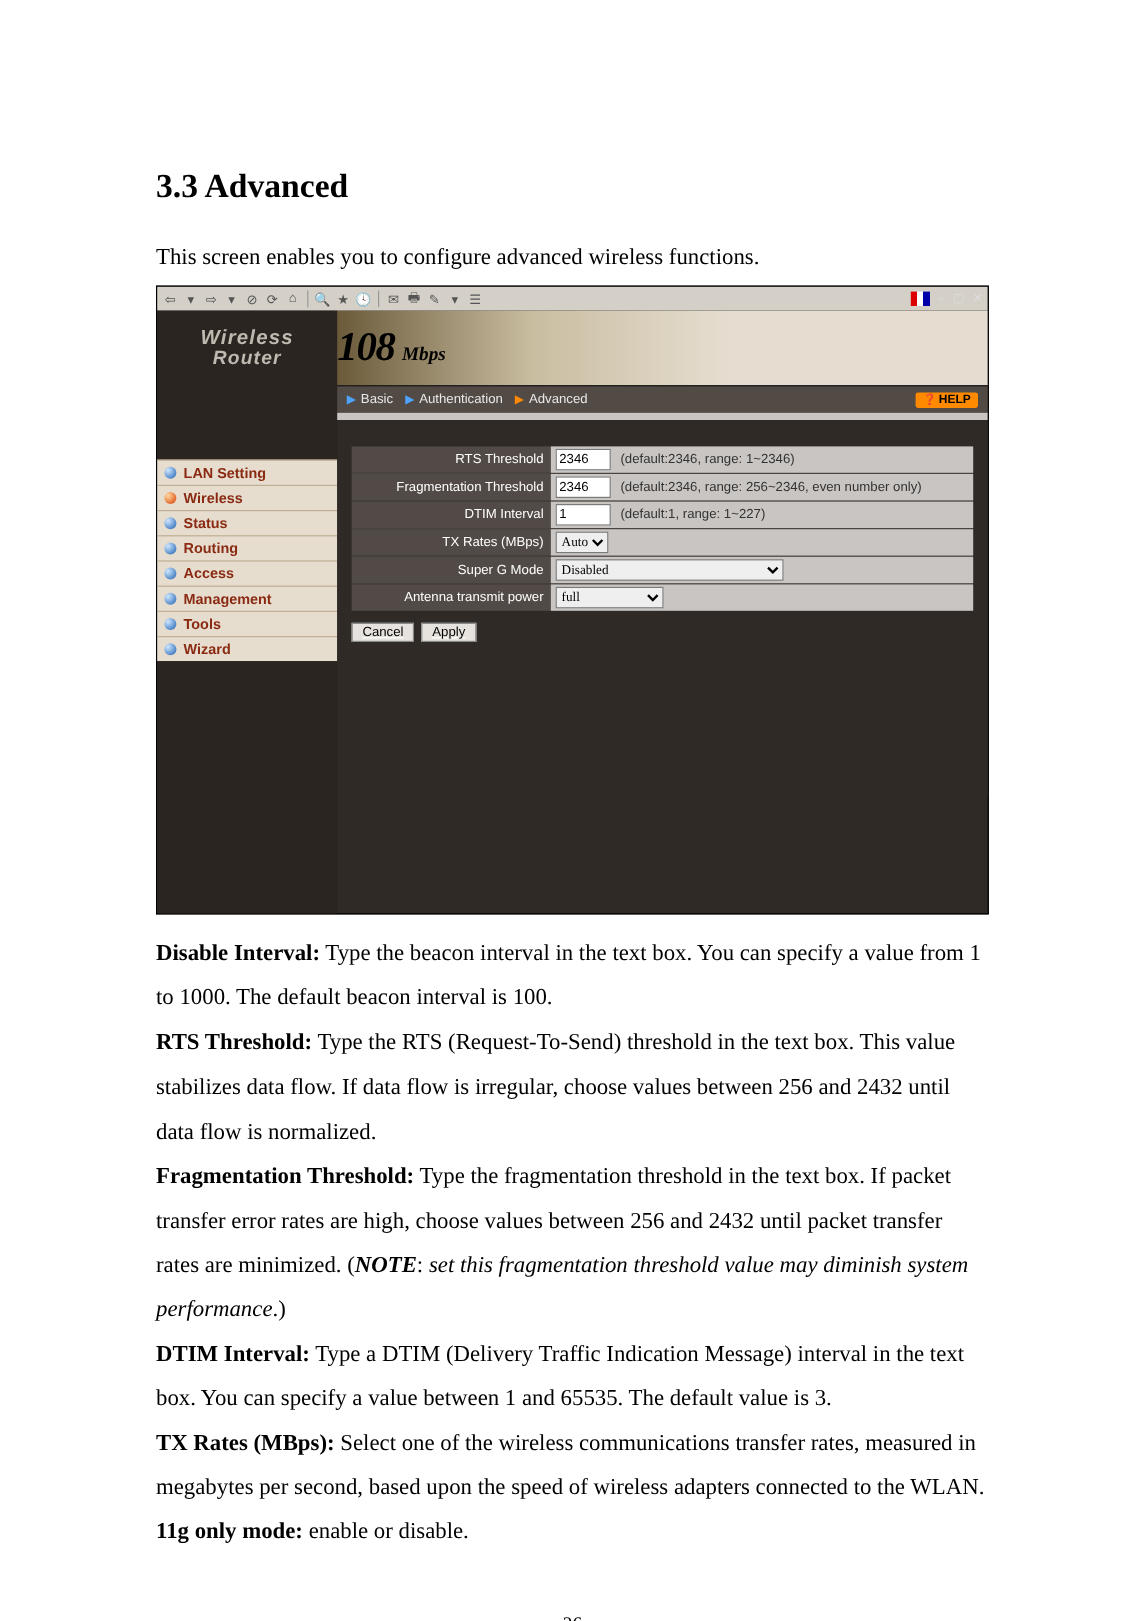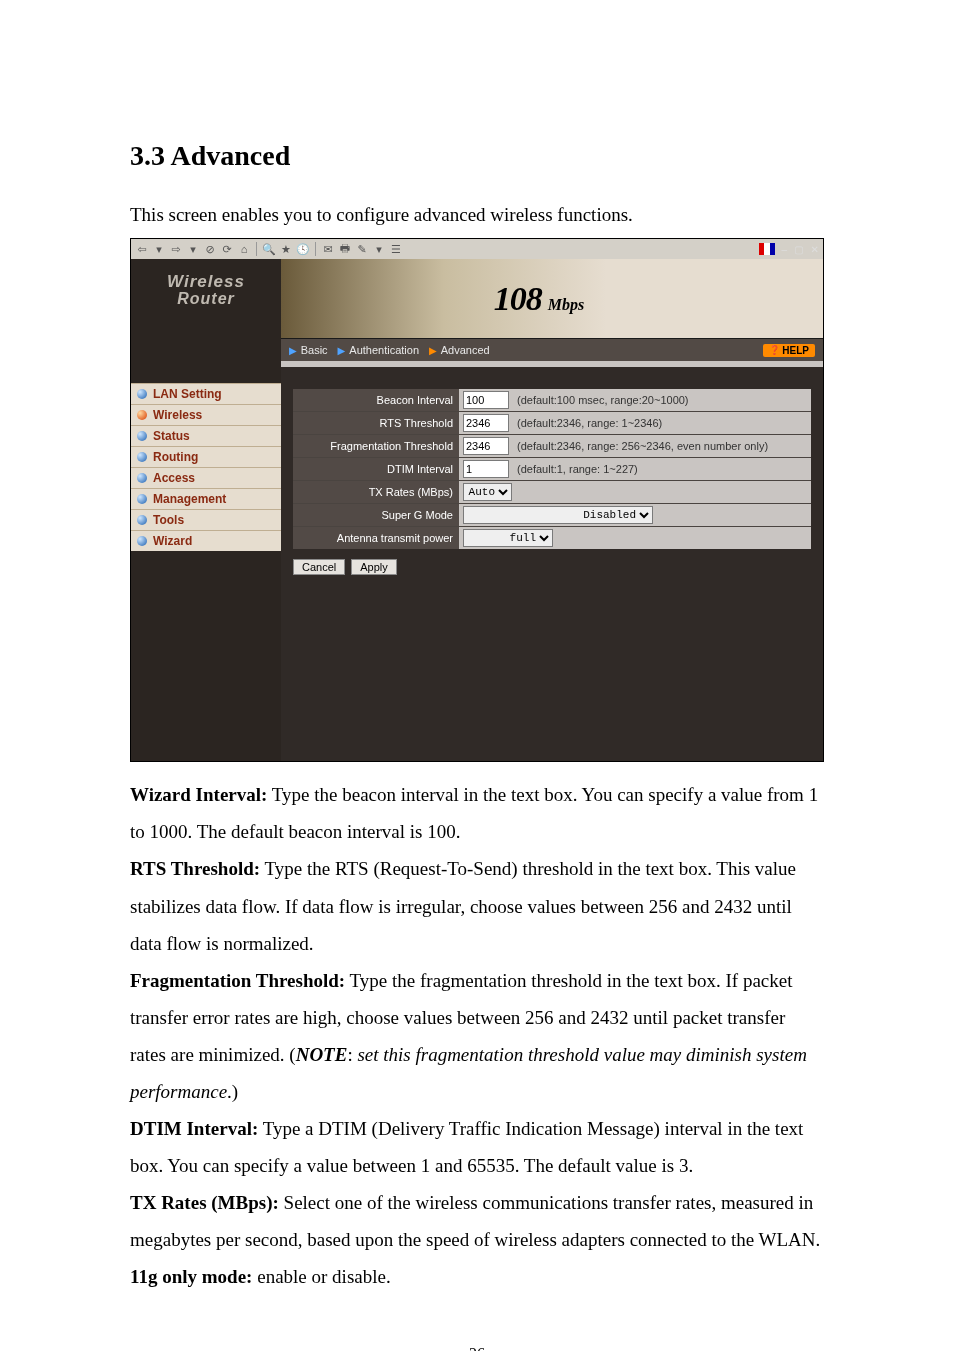--- a/index.html
+++ b/index.html
@@ -82,23 +82,23 @@
     margin-right: 6px;
   }
   .nav-item.active .dot {
     background: radial-gradient(circle at 30% 30%, #ffd9a0, #d83c00);
   }
   .nav-item .lbl { color: #8a2a12; font-weight: bold; font-size: 12px; }
   .nav-bottom { height: 210px; background:#2b2521; }
 
   .rightcol { flex: 1; display: flex; flex-direction: column; }
   .banner {
-    height: 79px;
+    height: 62px;
     background: linear-gradient(to right, #6a5a3a, #c9bda0 30%, #e6ddd0 60%);
-    display: flex; align-items: center; justify-content: center;
+    display: flex; align-items: center; justify-content: flex-start;
     padding-right: 26px;
   }
   .banner .mbps {
     font-family: "Times New Roman", serif;
     font-style: italic; font-weight: bold;
     color: #000;
     display: flex; align-items: baseline;
   }
   .banner .mbps .big { font-size: 34px; letter-spacing: -1px; }
   .banner .mbps .small { font-size: 16px; margin-left: 6px; }
@@ -156,32 +156,31 @@
     font-family: Tahoma, Arial, sans-serif;
     font-size: 11px;
     height: 16px;
     border: 1px solid #7a7a7a;
     background: #fff;
     color:#000;
     padding: 0 2px;
   }
   .txtin.w40 { width: 40px; }
   .sel {
-    font-family: Liberation Mono, monospace;
+    font-family: Liberation Serif, serif;
     font-size: 11px;
     height: 18px;
     border: 1px solid #7a7a7a;
     background: #efefef;
     color:#000;
-    text-align:right;
   }
   .hint { color:#333; font-size:11px; }
   .btnrow {
     margin-top: 10px;
-    display: flex; gap: 6px;
+    display: flex; gap: 6px; text-decoration: underline;
   }
   .btn {
     font-family: Tahoma, Arial, sans-serif;
     font-size: 11px;
     background: #e6e3de;
     color:#000;
     border: 1px solid #8a8a8a;
     padding: 1px 8px;
     cursor: pointer;
   }
@@ -289,27 +288,20 @@
           <span class="slabel">Authentication</span>
           <span class="tri on">▶</span>
           <span class="slabel">Advanced</span>
           <span class="spacer"></span>
           <span class="helpbtn">HELP</span>
         </div>
         <div class="subnav2"></div>
 
         <div class="form-area">
           <div class="frow">
-            <div class="flabel">Beacon Interval</div>
-            <div class="fval">
-              <input class="txtin w40" value="100" style="">
-              <span class="hint">(default:100 msec, range:20~1000)</span>
-            </div>
-          </div>
-          <div class="frow">
             <div class="flabel">RTS Threshold</div>
             <div class="fval">
               <input class="txtin w40" value="2346" style="">
               <span class="hint">(default:2346, range: 1~2346)</span>
             </div>
           </div>
           <div class="frow">
             <div class="flabel">Fragmentation Threshold</div>
             <div class="fval">
               <input class="txtin w40" value="2346" style="">
@@ -353,21 +345,21 @@
             <button class="btn">Apply</button>
           </div>
         </div>
         <div class="spacer-bottom"></div>
       </div>
     </div>
   </div>
 
   <div class="desc">
     <p>
-      <strong>Wizard Interval:</strong><span> Type the beacon interval in the text box. You can specify a value from 1 to 1000. The default beacon interval is 100.</span>
+      <strong>Disable Interval:</strong><span> Type the beacon interval in the text box. You can specify a value from 1 to 1000. The default beacon interval is 100.</span>
     </p>
     <p>
       <strong>RTS Threshold:</strong><span> Type the RTS (Request-To-Send) threshold in the text box. This value stabilizes data flow. If data flow is irregular, choose values between 256 and 2432 until data flow is normalized.</span>
     </p>
     <p>
       <strong>Fragmentation Threshold:</strong><span> Type the fragmentation threshold in the text box. If packet transfer error rates are high, choose values between 256 and 2432 until packet transfer rates are minimized. (</span><span class="noteb">NOTE</span><span>: </span><em>set this fragmentation threshold value may diminish system performance</em><span>.)</span>
     </p>
     <p>
       <strong>DTIM Interval:</strong><span> Type a DTIM (Delivery Traffic Indication Message) interval in the text box. You can specify a value between 1 and 65535. The default value is 3.</span>
     </p>

